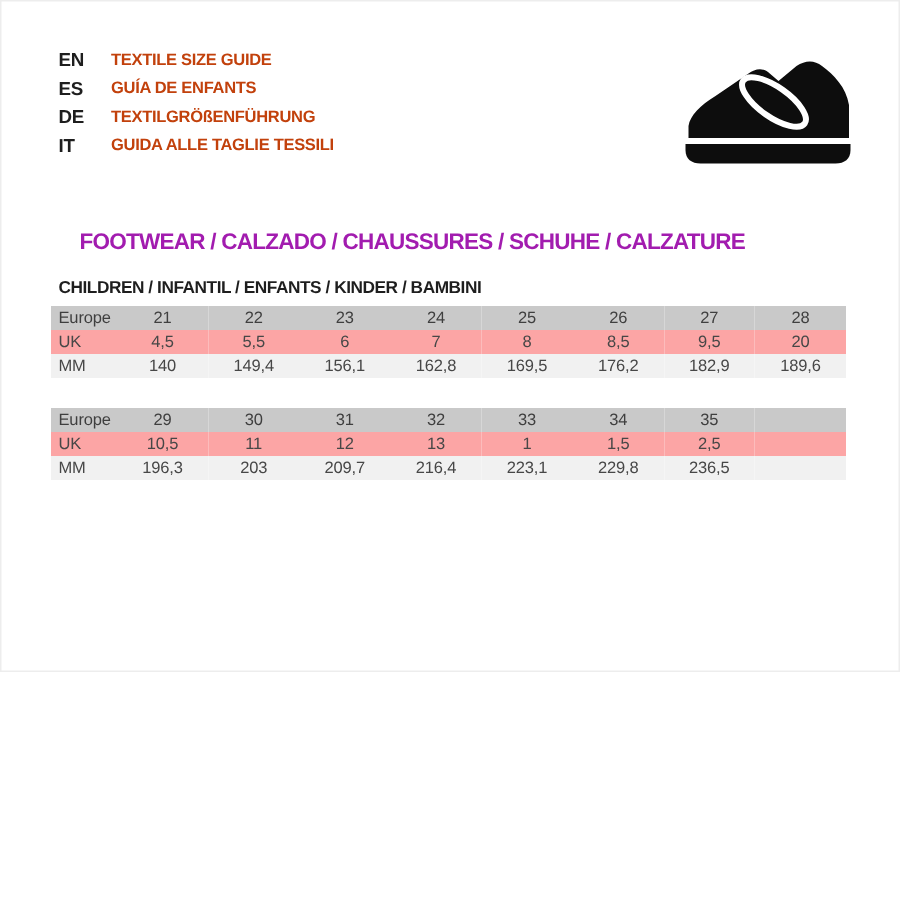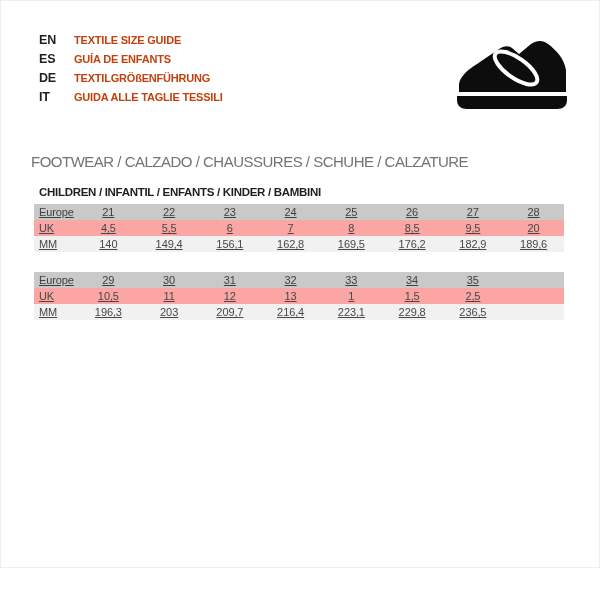--- a/index.html
+++ b/index.html
@@ -1,18 +1,18 @@
 <!DOCTYPE html>
 <html><head>
 <meta charset="utf-8">
 <style>
   html,body{margin:0;padding:0;background:#fff;}
   .page{
     position:relative;
-    width:600px;height:568px;
+    width:600px;height:448px;
     background:#ffffff;
     border:1px solid #ededed;
     box-sizing:border-box;
     font-family:"Liberation Sans", sans-serif;
     color:#1e1e1e;
     overflow:hidden;
   }
   
   .lang-list{position:absolute;left:38px;top:30px;}
   .lang-row{display:flex;line-height:19px;}
@@ -21,41 +21,40 @@
     font-size:12.5px;font-weight:bold;letter-spacing:-0.2px;color:#1e1e1e;
   }
   .lang-label{
     font-size:11px;font-weight:bold;letter-spacing:-0.2px;color:#c2410c;
     white-space:nowrap;
   }
   
   .shoe{position:absolute;left:452px;top:36px;width:118px;height:76px;}
   
   .title{
-    position:absolute;left:30px;top:152px;
-    font-size:15px;font-weight:normal;letter-spacing:-0.5px;color:#737373;
+    position:absolute;left:52px;top:152px;
+    font-size:15px;font-weight:bold;letter-spacing:-0.5px;color:#a21caf;
     white-space:nowrap;
   }
   .subtitle{
     position:absolute;left:38px;top:185px;
     font-size:11.5px;font-weight:bold;letter-spacing:-0.3px;color:#1e1e1e;
     white-space:nowrap;
   }
   
   table.size-table{
     position:absolute;left:33px;width:530px;
     border-collapse:collapse;table-layout:fixed;
     font-size:11px;color:#474747;
   }
   table.t1{top:203px;}
   table.t2{top:271px;}
   table.size-table td{
     height:16px;padding:0;text-align:center;vertical-align:middle;
     letter-spacing:-0.1px;
-    text-decoration:underline;
   }
   table.size-table td.lbl{text-align:left;padding-left:5px;}
   tr.row-head{background:#c9c9c9;}
   tr.row-head td{color:#3f3f3f;}
   tr.row-mid{background:#fca5a5;}
   tr.row-alt{background:#f1f1f1;}
   col.c0{width:44px;}
 </style>
 </head>
 <body>

